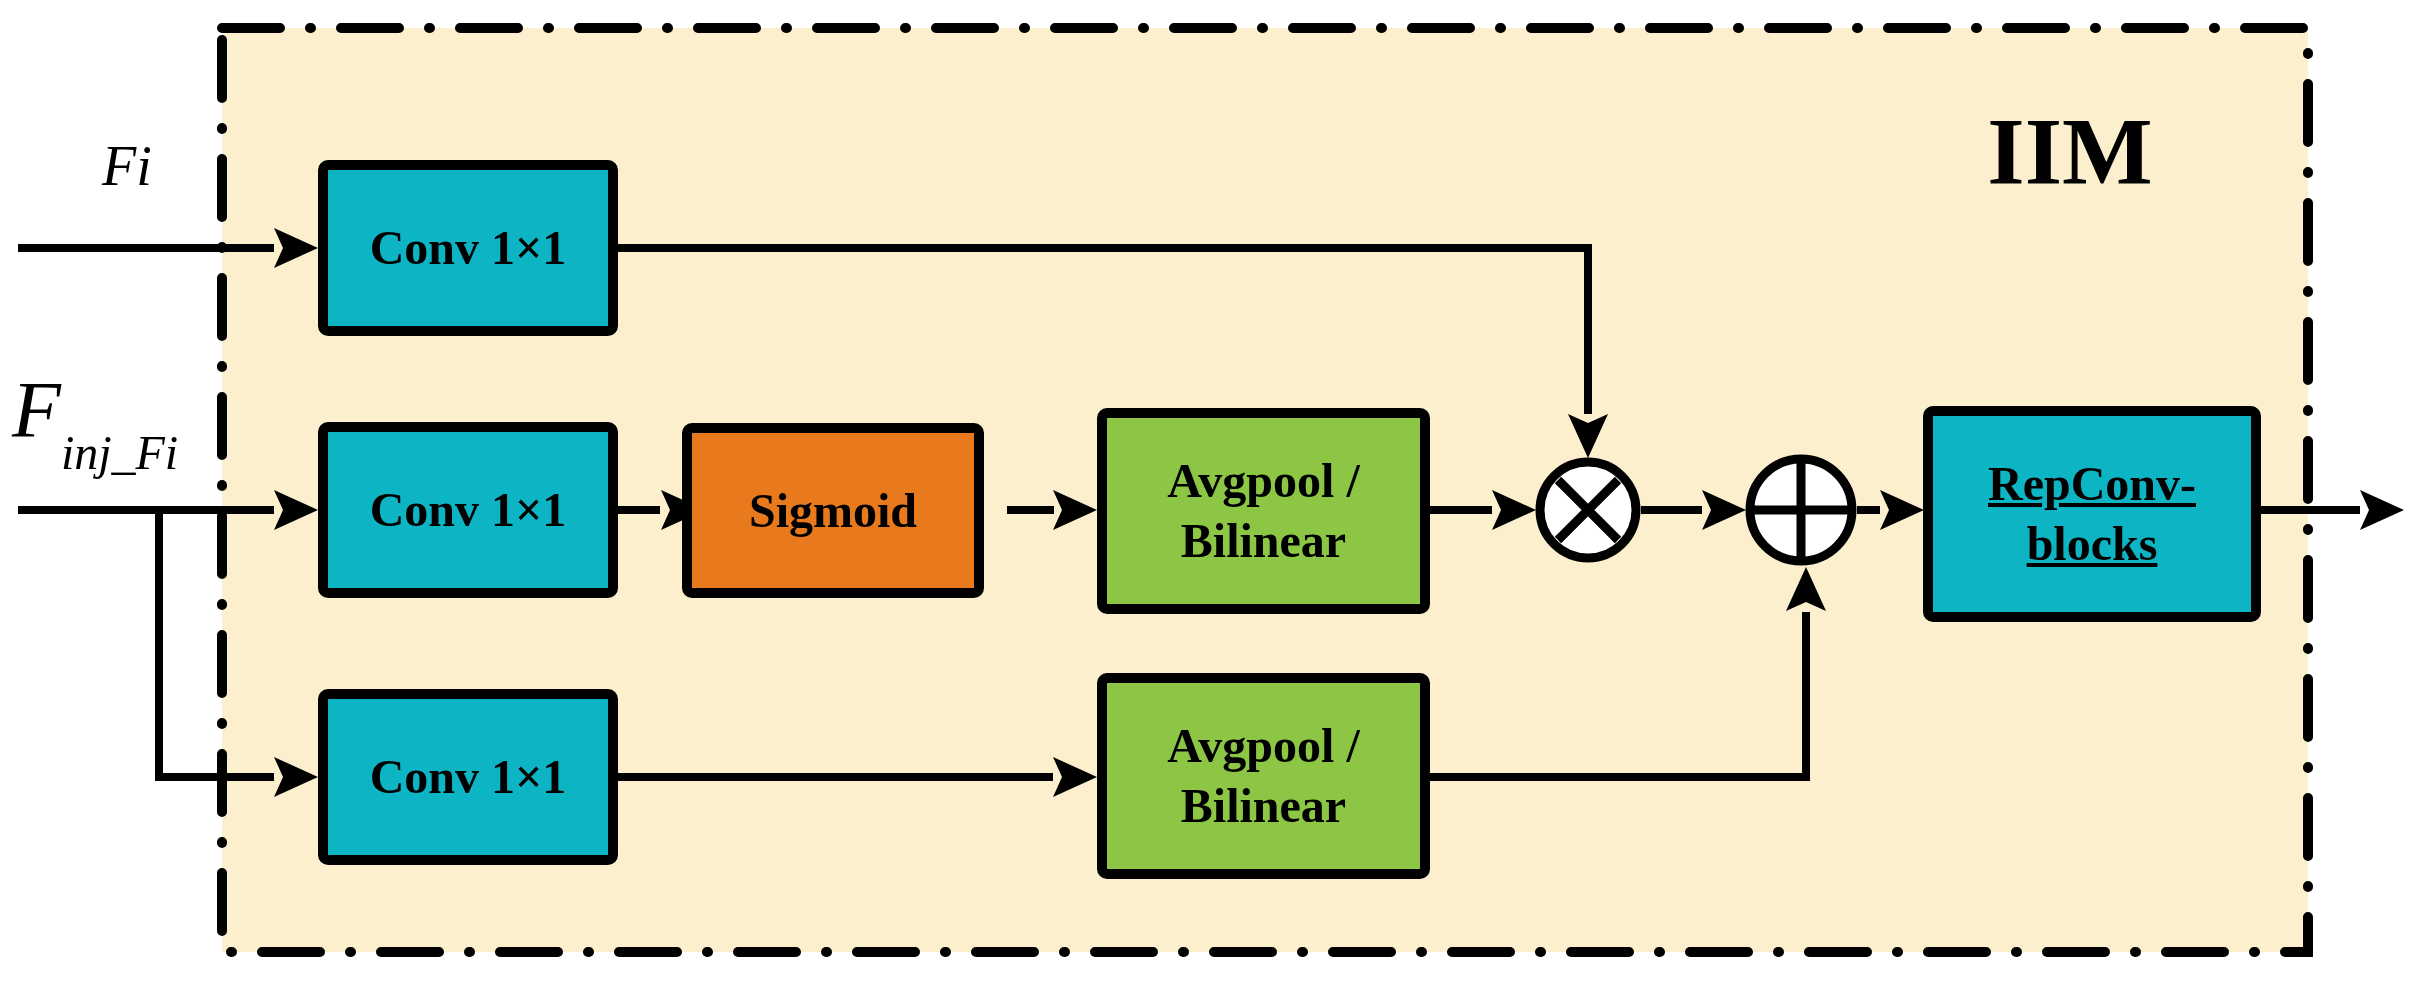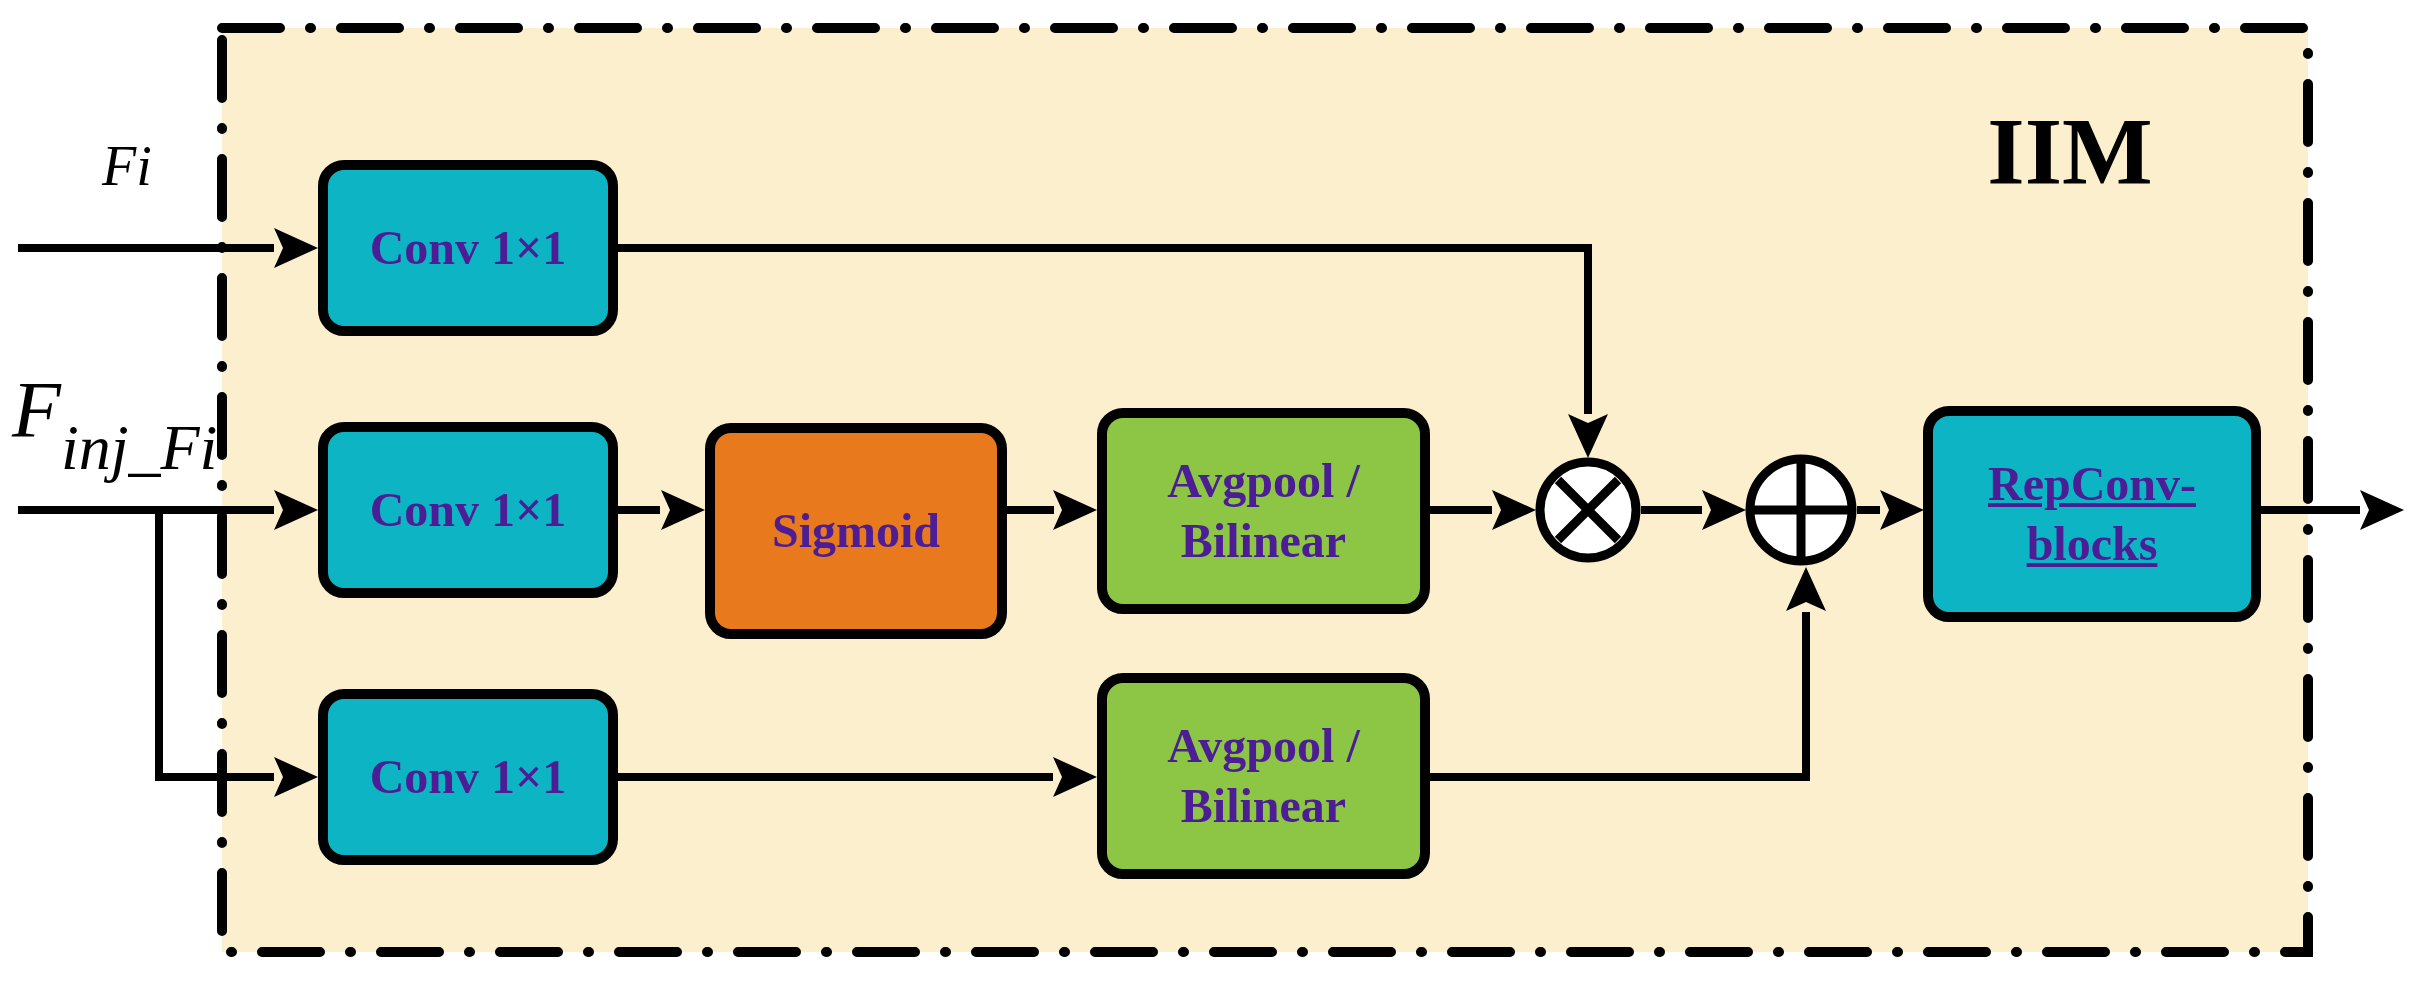--- a/index.html
+++ b/index.html
@@ -9,50 +9,50 @@
     width: 2415px;
     height: 990px;
     font-family: "Liberation Serif", "DejaVu Serif", serif;
   }
   .stage svg { position: absolute; left: 0; top: 0; }
 
   .block {
     position: absolute;
     box-sizing: border-box;
     border: 10px solid #000;
-    border-radius: 26px;
+    border-radius: 10px;
     display: flex;
     flex-direction: column;
     align-items: center;
     justify-content: center;
     text-align: center;
     font-weight: bold;
     font-size: 48px;
     line-height: 1.25;
-    color: #4c1d95;
+    color: #000000;
     z-index: 2;
   }
   .block-conv-top    { left: 318px;  top: 160px; width: 300px; height: 176px; }
   .block-conv-mid    { left: 318px;  top: 422px; width: 300px; height: 176px; }
   .block-conv-bottom { left: 318px;  top: 689px; width: 300px; height: 176px; }
-  .block-sigmoid     { left: 705px;  top: 423px; width: 302px; height: 216px; }
+  .block-sigmoid     { left: 682px;  top: 423px; width: 302px; height: 175px; }
   .block-avgpool-mid    { left: 1097px; top: 408px; width: 333px; height: 206px; }
   .block-avgpool-bottom { left: 1097px; top: 673px; width: 333px; height: 206px; }
   .block-repconv     { left: 1923px; top: 406px; width: 338px; height: 216px; }
 
   .label { position: absolute; color: #000; z-index: 3; white-space: nowrap; }
   .label-fi {
     left: 52px; top: 138px; width: 150px;
     text-align: center;
     font-style: italic;
     font-size: 56px; line-height: 1;
   }
   .label-finj { left: 12px; top: 370px; font-style: italic; line-height: 1; }
   .label-finj .base { font-size: 80px; font-style: italic; }
-  .label-finj .sub  { font-size: 64px; vertical-align: -32px; }
+  .label-finj .sub  { font-size: 48px; vertical-align: -32px; }
   .label-iim {
     left: 1980px; top: 104px; width: 180px;
     text-align: center;
     font-weight: bold;
     font-size: 96px; line-height: 1;
   }
 </style>
 </head>
 <body style="background-color: rgb(255, 255, 255);">
 

